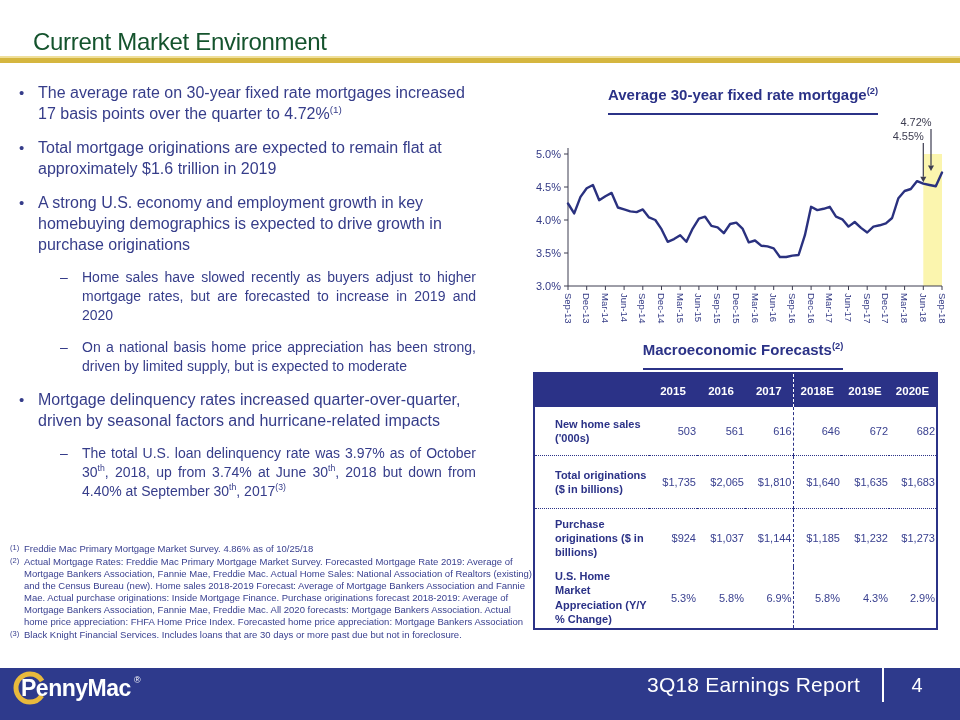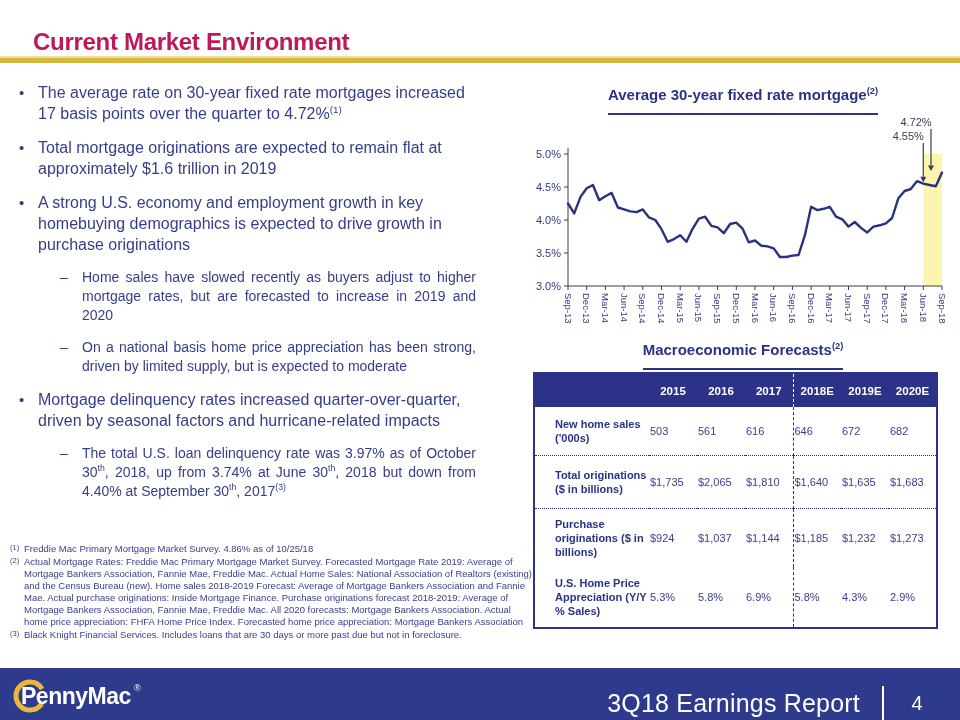--- a/index.html
+++ b/index.html
@@ -7,21 +7,21 @@
     width:960px;height:720px;position:relative;overflow:hidden;
     background:#ffffff;
     font-family:"Liberation Sans","DejaVu Sans",sans-serif;
     color:#363D8A;
   }
   sup{font-size:0.62em;vertical-align:super;line-height:0;}
 
   
   .slide-title{
     position:absolute;left:33px;top:28px;
-    font-size:24px;font-weight:bold;color:#be185d;letter-spacing:-0.3px;
+    font-size:24px;font-weight:normal;color:#14532d;letter-spacing:-0.3px;
   }
   .gold-rule{
     position:absolute;left:0;top:56px;width:960px;height:5px;
     background:#D5B63F;border-top:2px solid #EFDF9B;
   }
 
   
   .bullets{position:absolute;left:14px;top:82px;width:512px;}
   .b{position:relative;margin-bottom:13px;}
   .b .marker{position:absolute;top:0;color:#363D8A;}
@@ -56,37 +56,37 @@
   .macro-table col.c-label{width:115px;}
   .macro-table col.c-val{width:48px;}
   .macro-table th{
     background:#2B3287;color:#ffffff;font-size:11.5px;font-weight:bold;
     text-align:center;height:33px;padding:0;
   }
   .macro-table td{padding:2px 1px;}
   .macro-table td.lbl{
     font-weight:bold;color:#2B3287;text-align:left;padding-left:20px;line-height:1.3;
   }
-  .macro-table td.val{color:#3A4190;text-align:left;}
+  .macro-table td.val{color:#3A4190;text-align:right;}
   .macro-table tr.h44 td{height:44px;}
   .macro-table tr.h48 td{height:48px;}
   .macro-table tr.h54 td{height:54px;}
   .macro-table tr.h56 td{height:56px;}
   .macro-table tr.sep td{border-top:1.5px dotted #2B3287;}
   .macro-table td.sepcol{border-left:1.5px dashed #2B3287;}
   .macro-table th.sepcol{border-left:1.5px dashed #ffffff;}
 
   
   .footer{
     position:absolute;left:0;bottom:0;width:960px;height:52px;background:#2E3A8C;
-    display:flex;align-items:flex-end;
+    display:flex;align-items:flex-start;
   }
   .footer .logo{margin-left:10px;}
   .footer-right{margin-left:auto;display:flex;align-items:center;margin-right:10px;}
-  .report-title{color:#ffffff;font-size:25px;letter-spacing:0.2px;}
+  .report-title{color:#ffffff;font-size:21px;letter-spacing:0.2px;}
   .footer-divider{width:2px;height:34px;background:#ffffff;margin-left:22px;}
   .page-number{color:#ffffff;font-size:20px;width:66px;text-align:center;}
 </style>
 </head>
 <body>
 
 <div class="slide-title">Current Market Environment</div>
 <div class="gold-rule"></div>
 
 <div class="bullets">
@@ -215,21 +215,21 @@
   <tr class="h54 sep">
     <td class="lbl">Purchase originations ($ in billions)</td>
     <td class="val">$924</td>
     <td class="val">$1,037</td>
     <td class="val">$1,144</td>
     <td class="val sepcol">$1,185</td>
     <td class="val">$1,232</td>
     <td class="val">$1,273</td>
   </tr>
   <tr class="h56">
-    <td class="lbl">U.S. Home Price Appreciation (Y/Y % Sales)</td>
+    <td class="lbl">U.S. Home Market Appreciation (Y/Y % Change)</td>
     <td class="val">5.3%</td>
     <td class="val">5.8%</td>
     <td class="val">6.9%</td>
     <td class="val sepcol">5.8%</td>
     <td class="val">4.3%</td>
     <td class="val">2.9%</td>
   </tr>
 </tbody>
   </table>
 

